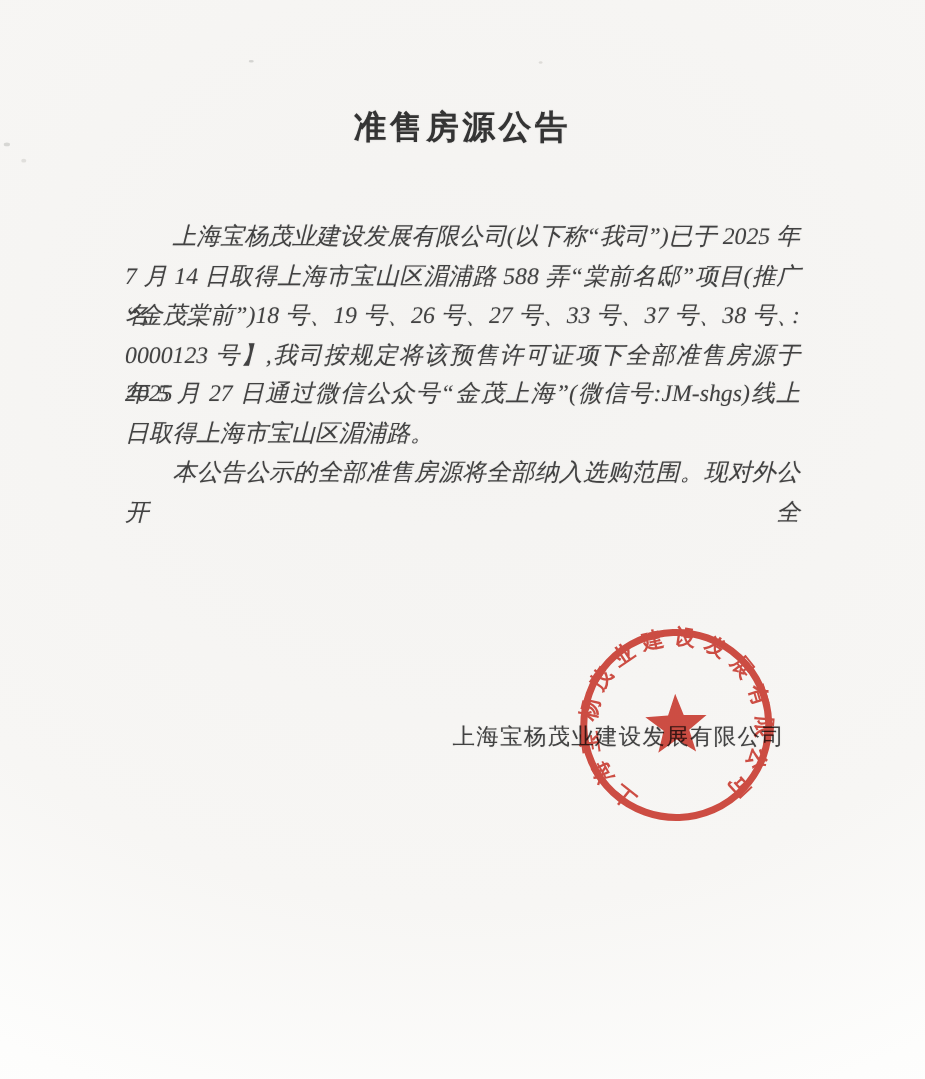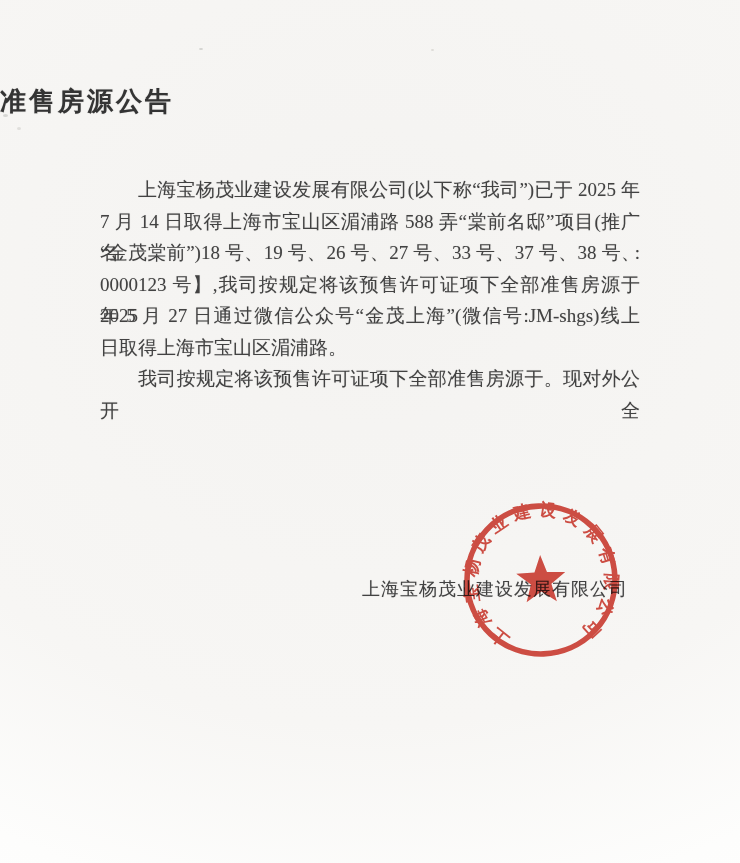--- a/index.html
+++ b/index.html
@@ -19,20 +19,21 @@
   .page {
     position: absolute;
     inset: 0;
   }
   .title {
     position: absolute;
     top: 86px;
     left: 0;
     width: 100%;
     margin: 0;
+    text-align: center;
     font-size: 26px;
     line-height: 32px;
     font-weight: bold;
     letter-spacing: 3px;
     color: #343434;
     text-shadow: 0 0 1px rgba(60,60,60,.35);
   }
   .body-text {
     position: absolute;
     left: 100px;
@@ -42,20 +43,21 @@
     line-height: 31.5px;
     color: #424242;
     text-shadow: 0 0 1px rgba(70,70,70,.25);
   }
   .line {
     text-align: justify;
     text-align-last: justify;
     white-space: normal;
     height: 31.5px;
     overflow: visible;
+    font-style: italic;
   }
   .line.indent { text-indent: 2em; }
   .line.para-end { text-align-last: left; }
   .signature {
     position: absolute;
     top: 574px;
     right: 112px;
     display: flex;
     flex-direction: column;
     align-items: center;
@@ -99,21 +101,21 @@
 
   <h1 class="title">准售房源公告</h1>
 
   <div class="body-text">
     <div class="line indent">上海宝杨茂业建设发展有限公司(以下称“我司”)已于 2025 年</div>
     <div class="line">7 月 14 日取得上海市宝山区湄浦路 588 弄“棠前名邸”项目(推广名:</div>
     <div class="line">“金茂棠前”)18 号、19 号、26 号、27 号、33 号、37 号、38 号、</div>
     <div class="line">0000123 号】,我司按规定将该预售许可证项下全部准售房源于 2025</div>
     <div class="line">年 5 月 27 日通过微信公众号“金茂上海”(微信号:JM-shgs)线上</div>
     <div class="line para-end">日取得上海市宝山区湄浦路。</div>
-    <div class="line indent">我司按规定将该预售许可证项下全部准售房源于。现对外公开全</div>
+    <div class="line indent">本公告公示的全部准售房源将全部纳入选购范围。现对外公开全</div>
   </div>
 
   <div class="signature">
     <div class="company">上海宝杨茂业建设发展有限公司</div>
   </div>
 
   <svg class="seal" viewBox="0 0 200 200" aria-hidden="true" color="#ce372c">
     <defs>
       <path id="sealTextArc" d="M 100,100 m -75,0 a 75,75 0 1,1 150,0 a 75,75 0 1,1 -150,0" fill="none"></path>
     </defs>

